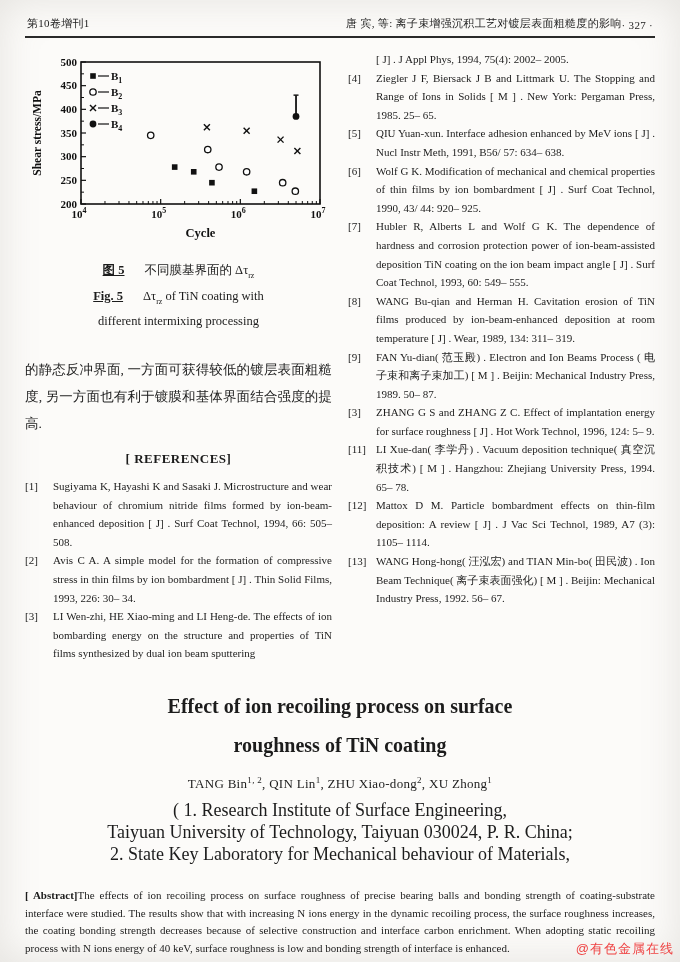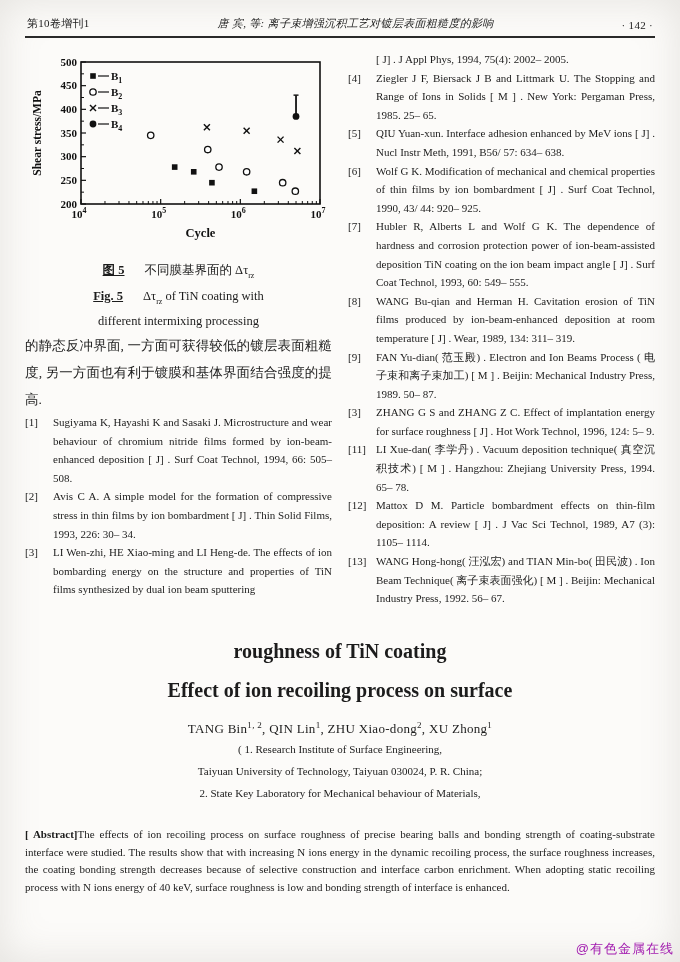--- a/index.html
+++ b/index.html
@@ -8,61 +8,61 @@
     width:680px; height:962px; margin:0 auto; position:relative;
     background:#fcfbf9; color:#1c1c1c; padding:0 25px; overflow:hidden;
     box-shadow: inset 0 0 40px rgba(120,115,105,.18);
   }
   
   .page-header {
     display:flex; justify-content:space-between; align-items:flex-end;
     padding:16px 2px 5px 2px; font-size:11px; letter-spacing:.3px;
     border-bottom:2px solid #2a2a2a;
   }
-  .page-header .hc { flex:1; text-align:center;font-style:italic; }
+  .page-header .hc { flex:1; text-align:right; }
   
   .columns { display:flex; gap:16px; margin-top:12px; }
   .col { width:307px; }
   
   .chart-wrap { width:300px; margin:2px auto 0 auto; }
   .chart-wrap svg { display:block; width:300px; height:200px; }
   .fig-caption { text-align:center; font-size:12.5px; line-height:21px; margin-top:8px; }
   .fig-caption .fig-label { font-weight:bold; margin-right:20px;text-decoration:underline; }
   sub { font-size:8px; }
   sup { font-size:9px; }
   
-  .cn-para { font-size:13.5px; line-height:27px; text-align:justify; margin-top:0; }
+  .cn-para { font-size:13.5px; line-height:27px; text-align:justify; margin-top:24px; }
   
   .ref-heading { text-align:center; font-weight:bold; font-size:13px; margin:14px 0 10px 0; letter-spacing:.5px; }
   .ref-list { font-size:11px; line-height:18.6px; }
   .ref-item { display:flex; }
   .ref-label { width:28px; flex:none; }
   .ref-text { flex:1; text-align:justify; }
   .ref-cont { padding-left:28px; text-align:justify; }
   
   .article { margin-top:24px; text-align:center; }
   .article-title { font-size:20px; font-weight:bold; line-height:39px; }
   .authors-line { font-size:13px; margin-top:10px; letter-spacing:.3px; }
-  .affiliations { font-size:11px; line-height:22px; margin-top:1px; }
+  .affiliations { font-size:18px; line-height:22px; margin-top:7px; }
   .abstract { font-size:11px; line-height:17.6px; text-align:justify; margin-top:22px; }
   .bold-label { font-weight:bold; }
   .watermark {
     position:absolute; right:6px; bottom:4px;
     font-family:"Liberation Sans", sans-serif; font-size:13px; letter-spacing:1px;
   }
 </style>
 </head>
 <body>
 
 <div class="page">
 
   <div class="page-header">
     <span>第10卷增刊1</span>
     <span class="hc">唐  宾, 等: 离子束增强沉积工艺对镀层表面粗糙度的影响</span>
-    <span>· 142 ·</span>
+    <span>· 327 ·</span>
   </div>
 
   <div class="columns">
 
     <div class="col">
       <div class="chart-wrap">
           <svg viewBox="0 0 300 200" style="font-family: &quot;Liberation Serif&quot;, serif;">
             <rect x="52" y="10" width="239" height="142" fill="none" stroke="#111" stroke-width="1.6"></rect>
             <line x1="52" y1="152" x2="57" y2="152" stroke="#111" stroke-width="1.2"></line>
             <text x="48" y="155.5" text-anchor="end" font-size="11" font-weight="bold" fill="#111">200</text>
@@ -160,20 +160,21 @@
           <span class="fig-label">图 5</span><span>不同膜基界面的 Δτ</span><sub>rz</sub>
         </div>
         <div>
           <span class="fig-label">Fig. 5</span><span>Δτ</span><sub>rz</sub><span> of TiN coating with</span>
         </div>
         <div>different intermixing processing</div>
       </div>
 
       <p class="cn-para">的静态反冲界面, 一方面可获得较低的镀层表面粗糙度, 另一方面也有利于镀膜和基体界面结合强度的提高.</p>
 
+      <div class="ref-heading">[ REFERENCES]</div>
       <div class="ref-list" id="refs-left">
           <div class="ref-item">
             <span class="ref-label">[1]</span>
             <span class="ref-text">Sugiyama K, Hayashi K and Sasaki J. Microstructure and wear behaviour of chromium nitride films formed by ion-beam-enhanced deposition [ J] . Surf Coat Technol, 1994, 66: 505– 508.</span>
           </div>
           <div class="ref-item">
             <span class="ref-label">[2]</span>
             <span class="ref-text">Avis C A. A simple model for the formation of compressive stress in thin films by ion bombardment [ J] . Thin Solid Films, 1993, 226: 30– 34.</span>
           </div>
           <div class="ref-item">
@@ -228,30 +229,30 @@
               <span class="ref-text">WANG Hong-hong( 汪泓宏) and TIAN Min-bo( 田民波) . Ion Beam Technique( 离子束表面强化) [ M ] . Beijin: Mechanical Industry Press, 1992. 56– 67.</span>
             </div>
           </div>
       </div>
     </div>
 
   </div>
 
   <div class="article">
     <div class="article-title">
+      <div>Effect of ion recoiling process on surface</div>
       <div>roughness of TiN coating</div>
-      <div>Effect of ion recoiling process on surface</div>
     </div>
     <div class="authors-line" id="authors-line"><span>TANG Bin</span><sup>1, 2</sup>,  <span>QIN Lin</span><sup>1</sup>,  <span>ZHU Xiao-dong</span><sup>2</sup>,  <span>XU Zhong</span><sup>1</sup></div>
     <div class="affiliations">
       <div>( 1. Research Institute of Surface Engineering,</div>
       <div>Taiyuan University of Technology, Taiyuan 030024, P. R. China;</div>
       <div>2. State Key Laboratory for Mechanical behaviour of Materials,</div>
     </div>
     <p class="abstract">
       <span class="bold-label">[ Abstract]</span><span>The effects of ion recoiling process on surface roughness of precise bearing balls and bonding strength of coating-substrate interface were studied. The results show that with increasing N ions energy in the dynamic recoiling process, the surface roughness increases, the coating bonding strength decreases because of selective construction and interface carbon enrichment. When adopting static recoiling process with N ions energy of 40 keV, surface roughness is low and bonding strength of interface is enhanced.</span>
     </p>
 
   </div>
 
-  <div class="watermark" style="color: #a21caf; margin-left: 30px;">@有色金属在线</div>
+  <div class="watermark" style="color: #ef4444; margin-left: 30px;">@有色金属在线</div>
 
 </div>
 
 </body></html>

